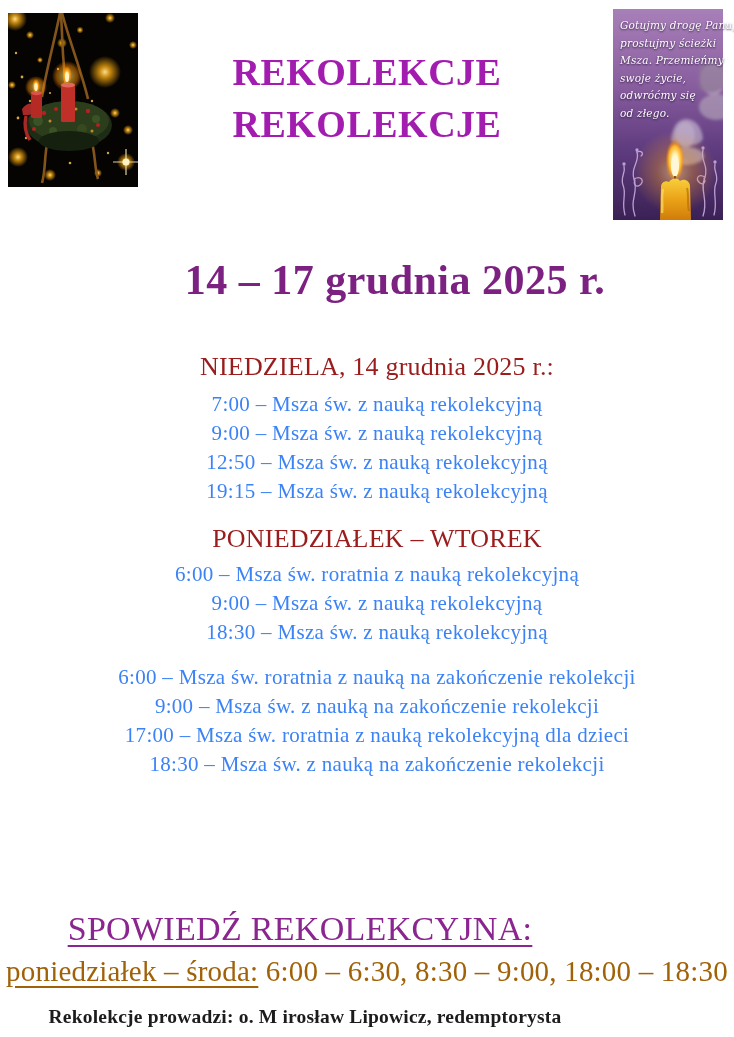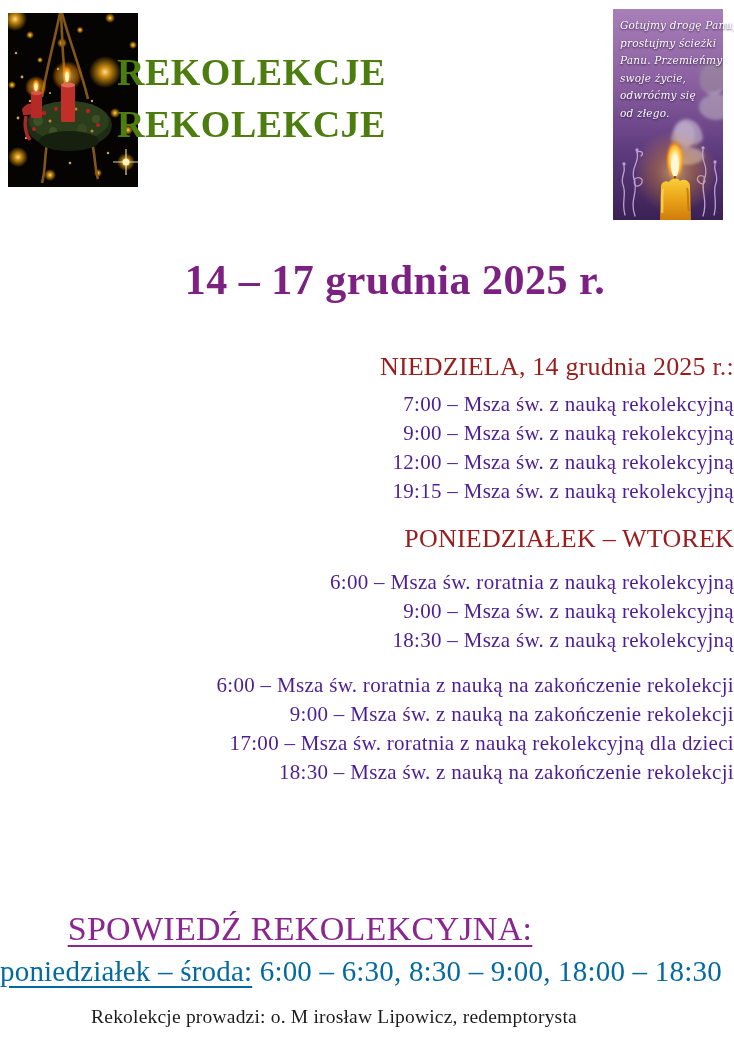--- a/index.html
+++ b/index.html
@@ -15,52 +15,52 @@
   .img-left svg,.img-right svg{position:absolute;left:0;top:0;display:block;}
   .quote{
     position:absolute;left:7px;top:8px;width:100px;
     color:#ffffff;font-size:10.5px;line-height:17.6px;font-style:italic;
     font-family:"DejaVu Serif",serif;letter-spacing:0.2px;white-space:nowrap;
     text-shadow:0 1px 2px rgba(30,8,50,0.85);
   }
 
   
   .title{
-    left:117px;top:46px;width:500px;
-    font-weight:bold;font-size:38px;line-height:52px;color:#4d7c0f;letter-spacing:0.5px;
+    left:117px;top:46px;width:500px;text-align:center;
+    font-weight:bold;font-size:38px;line-height:52px;color:#a21caf;letter-spacing:0.5px;
   }
   .date-heading{
     left:28px;top:256px;width:734px;text-align:center;
     font-weight:bold;font-size:42px;line-height:48px;color:#7c2182;letter-spacing:0.5px;
   }
 
   
-  .schedule{left:20px;top:350px;width:714px;text-align:right;}
+  .schedule{left:20px;top:350px;width:714px;text-align:center;}
   .sec-h{font-size:26px;line-height:34px;color:#9a1c1c;letter-spacing:0.2px;}
-  .items{margin-top:12px;}
+  .items{margin-top:4px;}
   .sec:first-child .items{margin-top:6px;}
-  .item{font-size:21px;line-height:29px;color:#4c1d95;letter-spacing:0.3px;}
+  .item{font-size:21px;line-height:29px;color:#3b82f6;letter-spacing:0.3px;}
   .sec + .sec{margin-top:16px;}
 
   
   .conf-title{
     left:0;top:908px;width:600px;text-align:center;
     font-size:34px;line-height:42px;color:#8b2590;letter-spacing:0.3px;
     text-decoration:underline;text-underline-offset:5px;text-decoration-thickness:2px;
   }
   .conf-line{
-    left:0;top:953px;width:734px;
-    font-size:29px;line-height:36px;color:#0369a1;letter-spacing:0.2px;
+    left:0;top:953px;width:734px;text-align:center;
+    font-size:29px;line-height:36px;color:#a16207;letter-spacing:0.2px;
   }
   .conf-line .u{text-decoration:underline;text-underline-offset:5px;text-decoration-thickness:2px;}
 
   
   .footer-line{
     left:0;top:1004px;width:610px;text-align:center;
-    font-size:19.5px;line-height:26px;font-weight:400;color:#1c1c1c;letter-spacing:0.2px;margin-left:29px;
+    font-size:19.5px;line-height:26px;font-weight:700;color:#1c1c1c;letter-spacing:0.2px;
   }
 </style>
 </head>
 <body>
 
 <div id="page">
 
   <div class="abs img-left">
     <svg viewBox="0 0 130 174" width="130" height="174">
       <defs>
@@ -225,37 +225,37 @@
         <ellipse cx="62" cy="157" rx="4" ry="11" fill="#fff8d8"></ellipse>
         <path d="M62,167 L62,174" stroke="#6a3510" stroke-width="1.6"></path>
         <path d="M48,178 C48,173 53,171 56,173 C58,169 65,168 67,172 C71,169 77,172 77,177 L78,211 L47,211 Z" fill="url(#cb)"></path>
         <path d="M50,180 C48,188 50,196 49,204" stroke="#f9d75e" stroke-width="2.4" fill="none" opacity="0.8"></path>
         <path d="M74,179 C76,186 74,194 76,202" stroke="#b96d08" stroke-width="2" fill="none" opacity="0.7"></path>
       </g>
     </svg>
     <div class="quote">
       <div>Gotujmy drogę Panu,</div>
       <div>prostujmy ścieżki</div>
-      <div>Panu. Przemieńmy</div>
+      <div>Msza. Przemieńmy</div>
       <div>swoje życie,</div>
       <div>odwróćmy się</div>
       <div>od złego.</div>
     </div>
   </div>
 
   <div class="abs date-heading">14 – 17 grudnia 2025 r.</div>
 
   <div class="abs schedule">
 
     <div class="sec">
       <div class="sec-h">NIEDZIELA, 14 grudnia 2025 r.:</div>
       <div class="items">
         <div class="item">7:00 – Msza św. z nauką rekolekcyjną</div>
         <div class="item">9:00 – Msza św. z nauką rekolekcyjną</div>
-        <div class="item">12:00 – Msza św. z nauką rekolekcyjną</div>
+        <div class="item">12:50 – Msza św. z nauką rekolekcyjną</div>
         <div class="item">19:15 – Msza św. z nauką rekolekcyjną</div>
       </div>
     </div>
 
     <div class="sec">
       <div class="sec-h">PONIEDZIAŁEK – WTOREK</div>
       <div class="items">
         <div class="item">6:00 – Msza św. roratnia z nauką rekolekcyjną</div>
         <div class="item">9:00 – Msza św. z nauką rekolekcyjną</div>
         <div class="item">18:30 – Msza św. z nauką rekolekcyjną</div>

